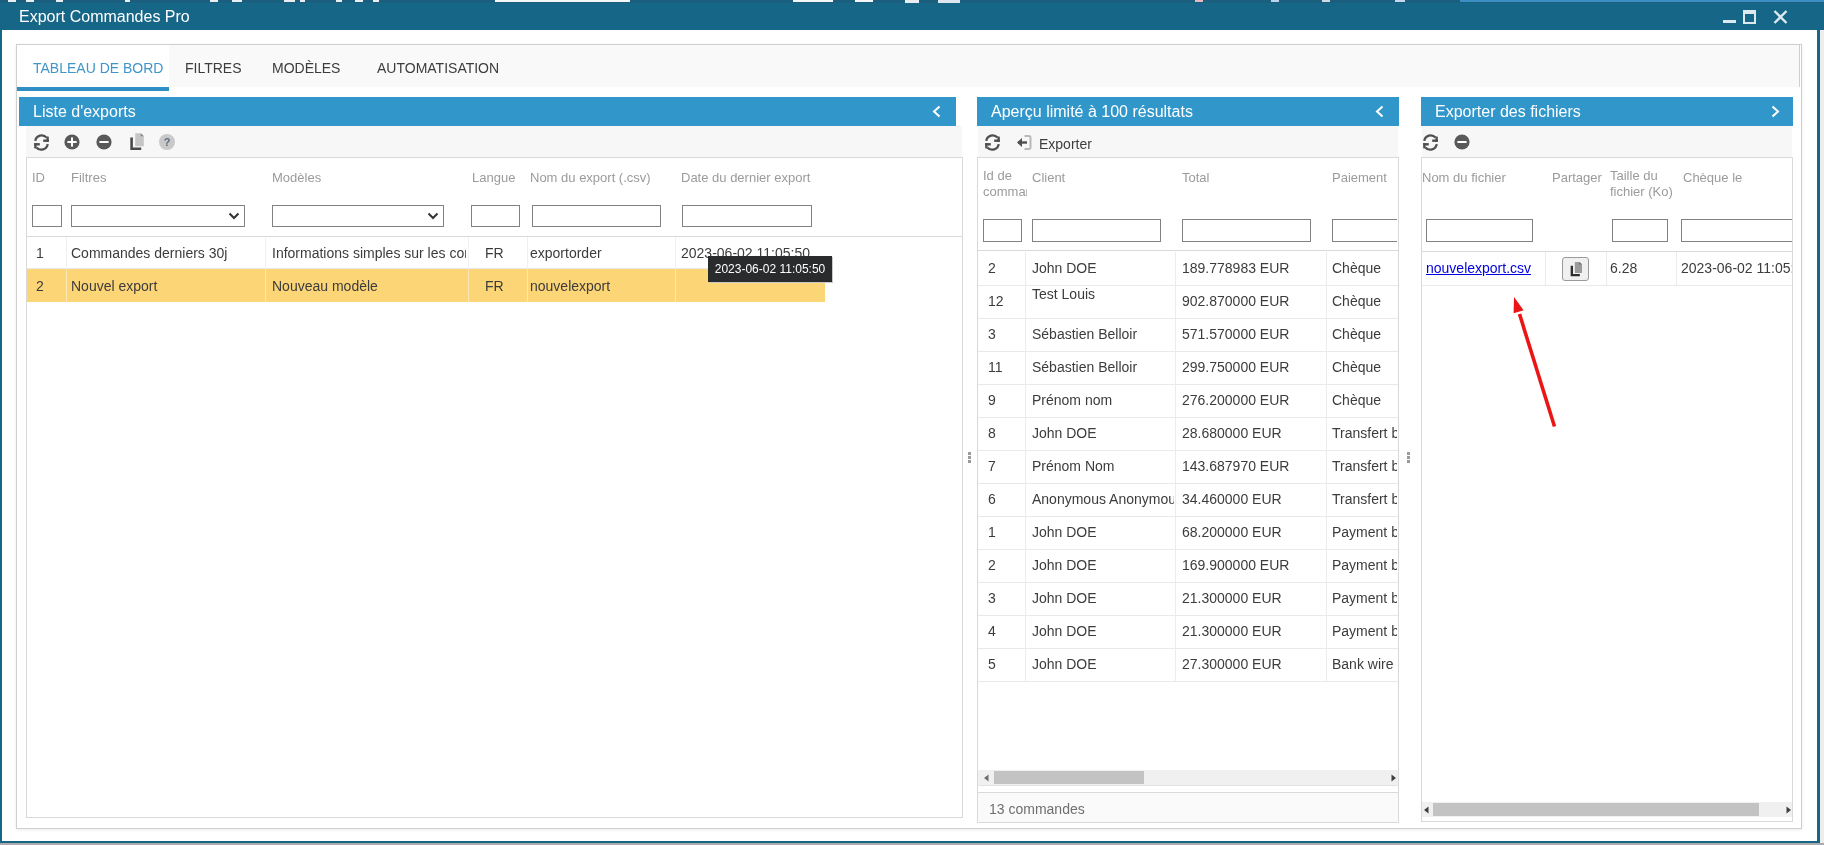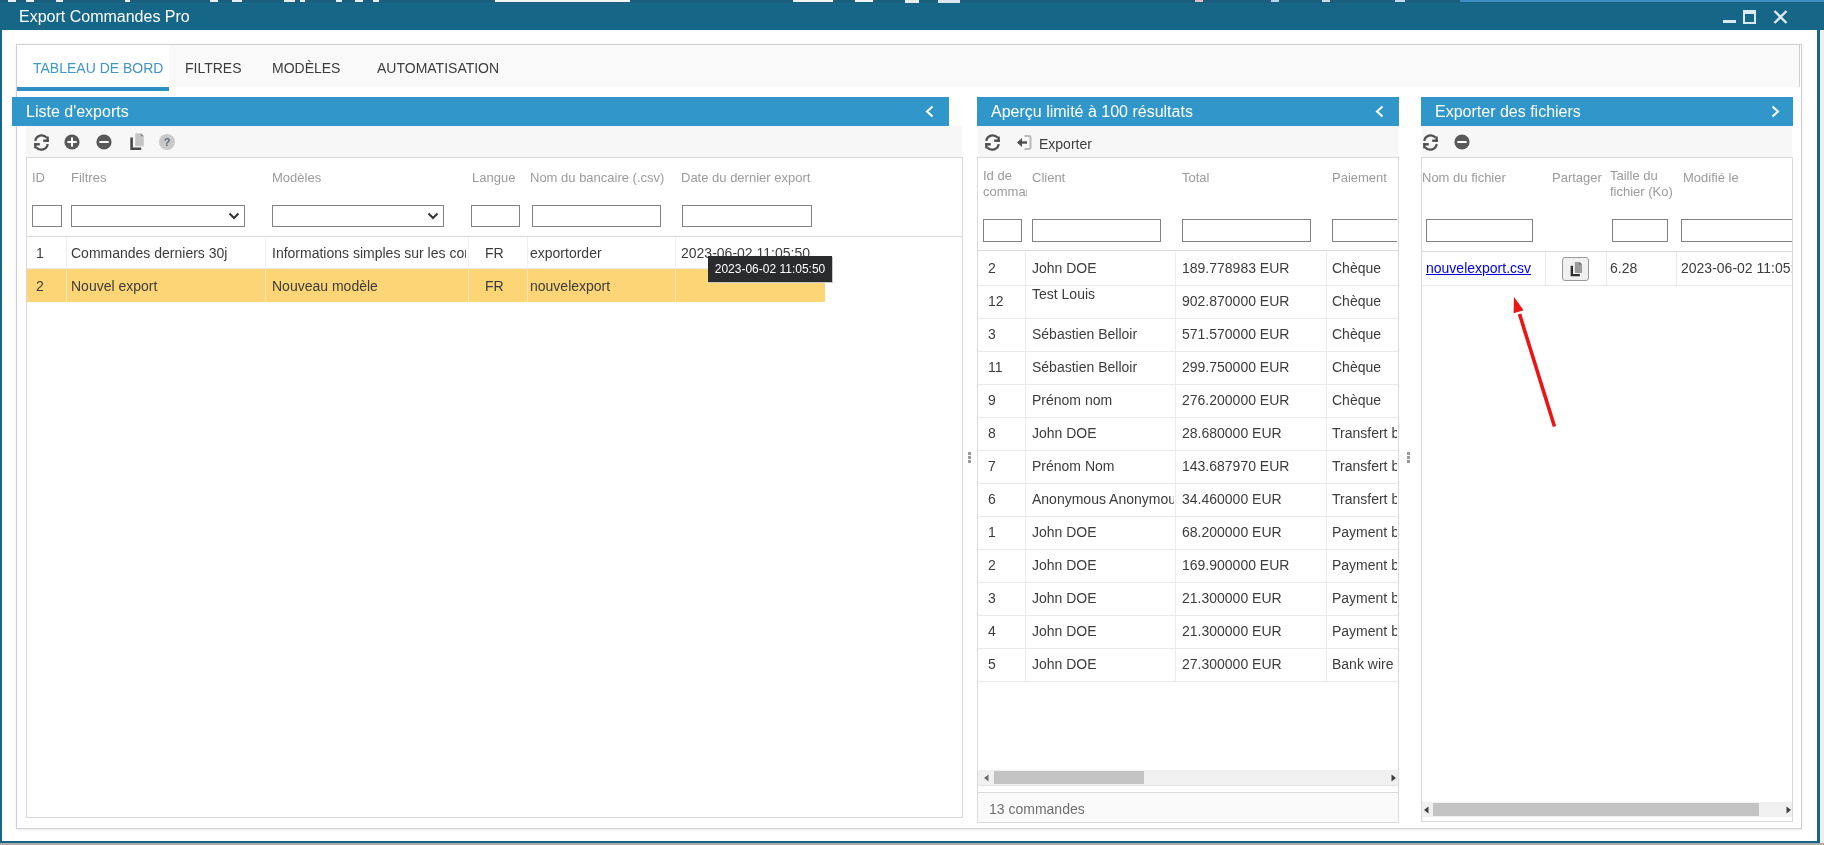--- a/index.html
+++ b/index.html
@@ -30,21 +30,21 @@
 .phead .t{position:absolute;left:14px;top:6px;font-size:16px;}
 .phead .chev{position:absolute;top:7px;font-size:13px;color:#fff;}
 .toolbar{background:#f7f7f7;}
 .gridbox{background:#fff;border:1px solid #d9d9d9;box-sizing:border-box;}
 .colhdr{font-size:13px;color:#9b9b9b;line-height:16px;}
 .fin{position:absolute;background:#fff;border:1px solid #828282;box-sizing:border-box;}
 .cell{font-size:14px;color:#3c3c3c;white-space:nowrap;overflow:hidden;}
 .rowline{background:#e9e9e9;height:1px;}
 .colline{background:#ececec;width:1px;}
 
-#p1head{left:12px;top:97px;width:937px;}
+#p1head{left:19px;top:97px;width:937px;}
 #p1tool{left:26px;top:126px;width:936px;height:31px;}
 #p1grid{left:26px;top:157px;width:937px;height:661px;}
 #p1hline{left:26px;top:236px;width:936px;height:1px;background:#d9d9d9;}
 
 #yrow{left:27px;top:269px;width:798px;height:33px;background:#fcd576;}
 
 #tooltip{left:708px;top:256px;width:124px;height:26px;background:#2a2b2d;box-shadow:1px 1px 0 #c9c9c9;color:#fff;font-size:12px;text-align:center;line-height:26px;}
 
 #p2head{left:977px;top:97px;width:422px;}
 #p2tool{left:978px;top:126px;width:420px;height:31px;}
@@ -116,21 +116,21 @@
     </svg>
 </div>
 <div class="abs toolbar" id="p1tool"></div>
 <div class="abs gridbox" id="p1grid"></div>
 <div class="abs" id="p1hline"></div>
 
 <div class="abs colhdr" style="left:32px;top:170px">ID</div>
 <div class="abs colhdr" style="left:71px;top:170px">Filtres</div>
 <div class="abs colhdr" style="left:272px;top:170px">Modèles</div>
 <div class="abs colhdr" style="left:472px;top:170px">Langue</div>
-<div class="abs colhdr" style="left:530px;top:170px">Nom du bancaire (.csv)</div>
+<div class="abs colhdr" style="left:530px;top:170px">Nom du export (.csv)</div>
 <div class="abs colhdr" style="left:681px;top:170px">Date du dernier export</div>
 
 <div class="fin" style="left:32px;top:205px;width:30px;height:22px"></div>
 <div class="fin" style="left:71px;top:205px;width:174px;height:22px"></div>
 <svg class="abs" style="left:228px;top:212px" width="12" height="8" viewBox="0 0 12 8">
     <path d="M1.5 1.5 L6 6 L10.5 1.5" stroke="#333" stroke-width="2" fill="none"></path>
   </svg>
 <div class="fin" style="left:272px;top:205px;width:172px;height:22px"></div>
 <svg class="abs" style="left:427px;top:212px" width="12" height="8" viewBox="0 0 12 8">
     <path d="M1.5 1.5 L6 6 L10.5 1.5" stroke="#333" stroke-width="2" fill="none"></path>
@@ -277,21 +277,21 @@
       <path d="M1.5 1.5 L7 6.5 L1.5 11.5" stroke="#fff" stroke-width="2" fill="none"></path>
     </svg>
 </div>
 <div class="abs toolbar" id="p3tool"></div>
 <div class="abs gridbox" id="p3grid"></div>
 <div class="abs" id="p3hline"></div>
 
 <div class="abs colhdr" style="left:1422px;top:170px">Nom du fichier</div>
 <div class="abs colhdr" style="left:1552px;top:170px">Partager</div>
 <div class="abs colhdr" style="left:1610px;top:168px;width:66px">Taille du fichier (Ko)</div>
-<div class="abs colhdr" style="left:1683px;top:170px">Modifié le</div>
+<div class="abs colhdr" style="left:1683px;top:170px">Chèque le</div>
 
 <div class="fin" style="left:1426px;top:219px;width:107px;height:23px"></div>
 <div class="fin" style="left:1612px;top:219px;width:56px;height:23px"></div>
 <div class="abs" style="left:1681px;top:219px;width:111px;height:23px;overflow:hidden">
     <div class="fin" style="left:0;top:0;width:124px;height:23px"></div>
   </div>
 
 <div class="abs cell" style="left:1426px;top:260px;color:#0000e0;text-decoration:underline">nouvelexport.csv</div>
 <div class="abs" style="left:1562px;top:257px;width:27px;height:24px;background:#f0f0f0;border:1px solid #9a9a9a;border-radius:3px;box-sizing:border-box"></div>
 <div class="abs cell" style="left:1610px;top:260px">6.28</div>

